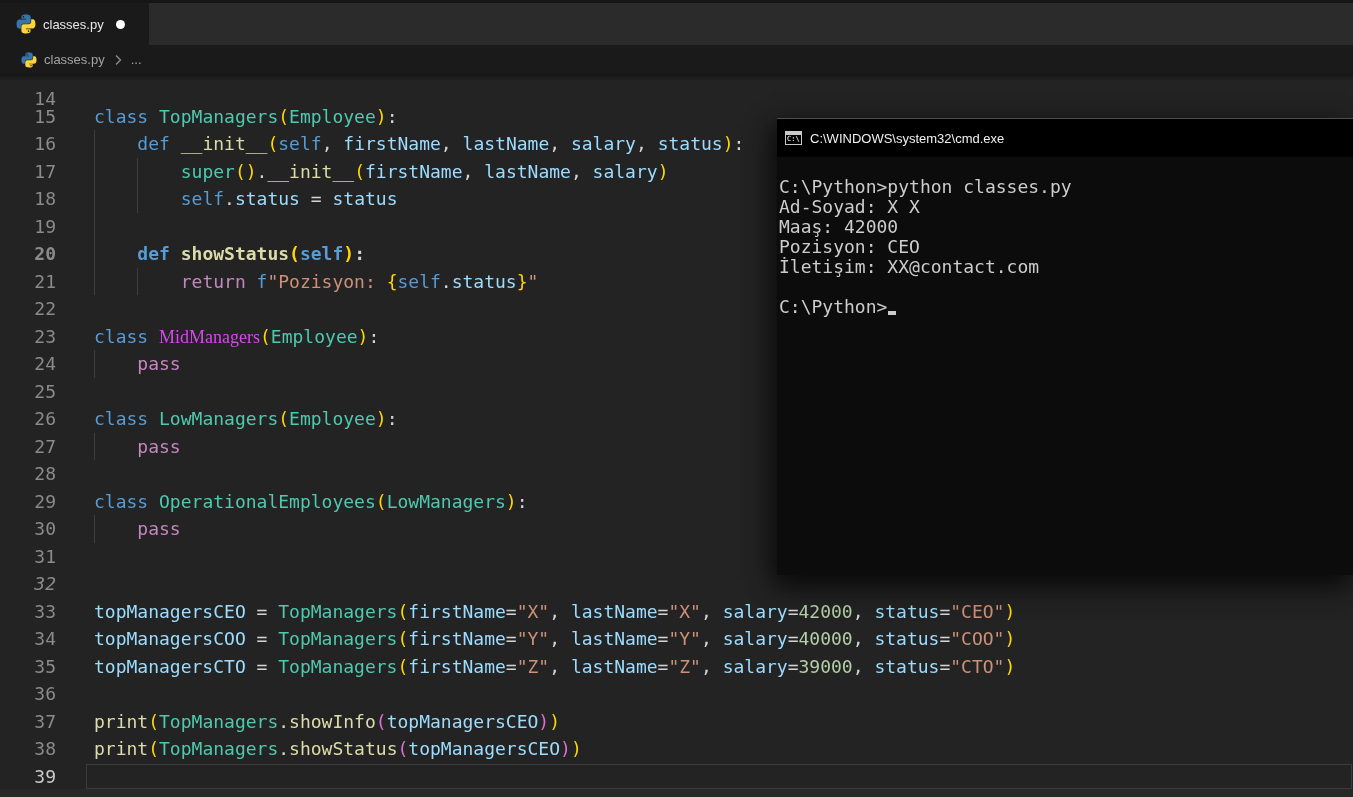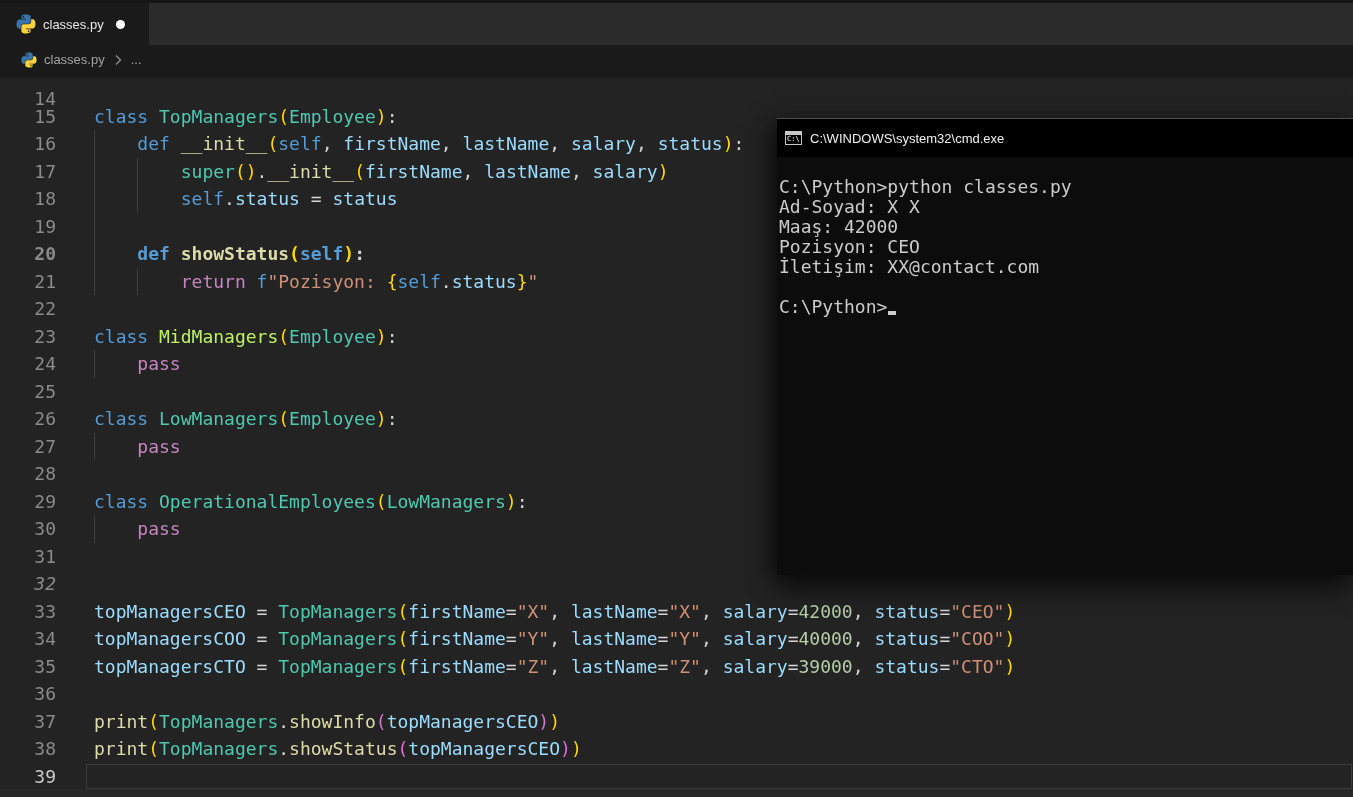--- a/index.html
+++ b/index.html
@@ -168,21 +168,21 @@
         <span class="ln-num">21</span>
         <i class="guide" style="left: 94px; background: rgb(61, 61, 61);"></i>
         <i class="guide" style="left: 137.372px; background: rgb(61, 61, 61);"></i>
         <span class="ln-text"><span style="color: rgb(212, 212, 212);">        </span><span style="color: rgb(197, 134, 192);">return</span><span style="color: rgb(212, 212, 212);"> </span><span style="color: rgb(86, 156, 214);">f</span><span style="color: rgb(206, 145, 120);">"Pozisyon: </span><span style="color: rgb(255, 215, 0);">{</span><span style="color: rgb(86, 156, 214);">self</span><span style="color: rgb(212, 212, 212);">.</span><span style="color: rgb(156, 220, 254);">status</span><span style="color: rgb(255, 215, 0);">}</span><span style="color: rgb(206, 145, 120);">"</span></span>
       </div>
       <div class="line" style="top: 221px;">
         <span class="ln-num">22</span>
       </div>
       <div class="line" style="top: 248.5px;">
         <span class="ln-num">23</span>
-        <span class="ln-text"><span style="color: rgb(86, 156, 214);">class</span><span style="color: rgb(212, 212, 212);"> </span><span style="color: #bef264;">MidManagers</span><span style="color: rgb(255, 215, 0);">(</span><span style="color: rgb(78, 201, 176);">Employee</span><span style="color: rgb(255, 215, 0);">)</span><span style="color: rgb(212, 212, 212);">:</span></span>
+        <span class="ln-text"><span style="color: rgb(86, 156, 214);">class</span><span style="color: rgb(212, 212, 212);"> </span><span style="color: #d946ef; font-family: Liberation Serif, serif;">MidManagers</span><span style="color: rgb(255, 215, 0);">(</span><span style="color: rgb(78, 201, 176);">Employee</span><span style="color: rgb(255, 215, 0);">)</span><span style="color: rgb(212, 212, 212);">:</span></span>
       </div>
       <div class="line" style="top: 276px;">
         <span class="ln-num">24</span>
         <i class="guide" style="left: 94px; background: rgb(61, 61, 61);"></i>
         <span class="ln-text"><span style="color: rgb(212, 212, 212);">    </span><span style="color: rgb(197, 134, 192);">pass</span></span>
       </div>
       <div class="line" style="top: 303.5px;">
         <span class="ln-num">25</span>
       </div>
       <div class="line" style="top: 331px;">

